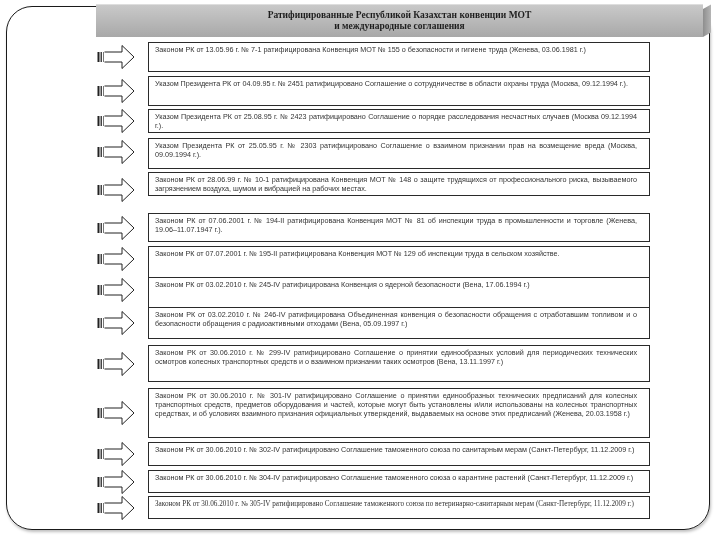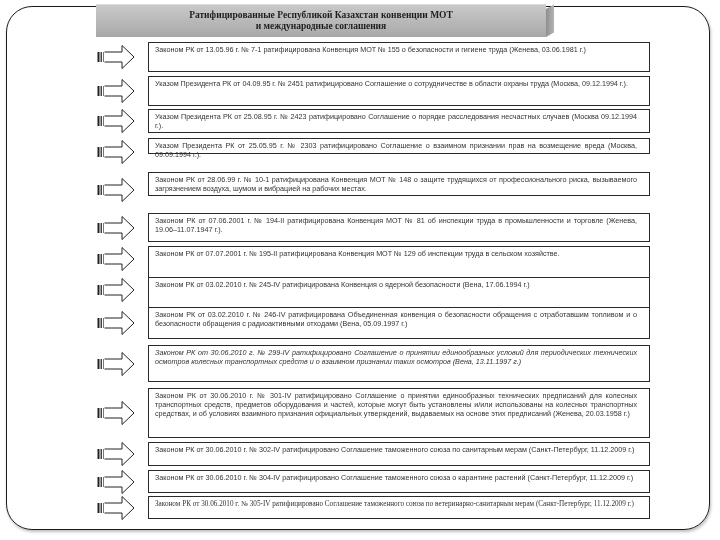--- a/index.html
+++ b/index.html
@@ -3,21 +3,21 @@
 <meta charset="utf-8">
 <style>
   html, body { margin:0; padding:0; background:#ffffff; }
   body { width:720px; height:540px; position:relative; overflow:hidden; font-family:"Liberation Sans", sans-serif; }
   .frame {
     position:absolute; left:6px; top:6px; width:704px; height:524px;
     border:1.5px solid #1a1a1a; border-radius:26px; box-sizing:border-box;
     box-shadow: 1px 2px 3px rgba(0,0,0,0.25);
   }
   .banner {
-    position:absolute; left:96px; top:4px; width:450px; height:32px;
+    position:absolute; left:96px; top:4px; width:607px; height:32px;
     background:linear-gradient(#c9c9c9, #a8a8a8);
     border-top:1px solid #dedede;
   }
   .banner::after {
     content:""; position:absolute; right:-8px; top:4px; width:8px; height:28px;
     background:linear-gradient(90deg,#8e8e8e,#b5b5b5);
     transform:skewY(-30deg); transform-origin:left top;
   }
   .banner-title {
     position:absolute; left:0; right:0; top:5px; text-align:center;
@@ -73,21 +73,21 @@
     </svg>
     <div class="box" style="height: 24px;">Указом Президента РК от 25.08.95 г. № 2423 ратифицировано Соглашение о порядке расследования несчастных случаев (Москва 09.12.1994 г.).</div>
   </div>
     <div class="row" style="top: 138px;">
     <svg class="arrow" viewBox="0 0 38 26" style="top: 1px;">
       <rect x="0.5" y="8" width="2" height="10" fill="#222"></rect>
       <rect x="3.5" y="8" width="1.5" height="10" fill="#444"></rect>
       <rect x="6" y="8" width="1" height="10" fill="#777"></rect>
       <path d="M7.5 8 H25 V1.5 L37 13 L25 24.5 V18 H7.5" fill="#fff" stroke="#222" stroke-width="1"></path>
     </svg>
-    <div class="box" style="height: 16px;">Указом Президента РК от 25.05.95 г. № 2303 ратифицировано Соглашение о взаимном признании прав на возмещение вреда (Москва, 09.09.1994 г.).</div>
+    <div class="box" style="height: 31px;">Указом Президента РК от 25.05.95 г. № 2303 ратифицировано Соглашение о взаимном признании прав на возмещение вреда (Москва, 09.09.1994 г.).</div>
   </div>
     <div class="row" style="top: 172px;">
     <svg class="arrow" viewBox="0 0 38 26" style="top: 5px;">
       <rect x="0.5" y="8" width="2" height="10" fill="#222"></rect>
       <rect x="3.5" y="8" width="1.5" height="10" fill="#444"></rect>
       <rect x="6" y="8" width="1" height="10" fill="#777"></rect>
       <path d="M7.5 8 H25 V1.5 L37 13 L25 24.5 V18 H7.5" fill="#fff" stroke="#222" stroke-width="1"></path>
     </svg>
     <div class="box" style="height: 24px;">Законом РК от 28.06.99 г. № 10-1 ратифицирована Конвенция МОТ № 148 о защите трудящихся от профессионального риска, вызываемого загрязнением воздуха, шумом и вибрацией на рабочих местах.</div>
   </div>
@@ -127,21 +127,21 @@
     </svg>
     <div class="box" style="height: 32px;">Законом РК от 03.02.2010 г. № 246-IV ратифицирована Объединенная конвенция о безопасности обращения с отработавшим топливом и о безопасности обращения с радиоактивными отходами (Вена, 05.09.1997 г.)</div>
   </div>
     <div class="row" style="top: 345px;">
     <svg class="arrow" viewBox="0 0 38 26" style="top: 6px;">
       <rect x="0.5" y="8" width="2" height="10" fill="#222"></rect>
       <rect x="3.5" y="8" width="1.5" height="10" fill="#444"></rect>
       <rect x="6" y="8" width="1" height="10" fill="#777"></rect>
       <path d="M7.5 8 H25 V1.5 L37 13 L25 24.5 V18 H7.5" fill="#fff" stroke="#222" stroke-width="1"></path>
     </svg>
-    <div class="box" style="height: 37px; font-style: italic;">Законом РК от 30.06.2010 г. № 299-IV ратифицировано Соглашение о принятии единообразных условий для периодических технических осмотров колесных транспортных средств и о взаимном признании таких осмотров (Вена, 13.11.1997 г.)</div>
+    <div class="box" style="height: 37px;">Законом РК от 30.06.2010 г. № 299-IV ратифицировано Соглашение о принятии единообразных условий для периодических технических осмотров колесных транспортных средств и о взаимном признании таких осмотров (Вена, 13.11.1997 г.)</div>
   </div>
     <div class="row" style="top: 388px;">
     <svg class="arrow" viewBox="0 0 38 26" style="top: 12px;">
       <rect x="0.5" y="8" width="2" height="10" fill="#222"></rect>
       <rect x="3.5" y="8" width="1.5" height="10" fill="#444"></rect>
       <rect x="6" y="8" width="1" height="10" fill="#777"></rect>
       <path d="M7.5 8 H25 V1.5 L37 13 L25 24.5 V18 H7.5" fill="#fff" stroke="#222" stroke-width="1"></path>
     </svg>
     <div class="box" style="height: 50px;">Законом РК от 30.06.2010 г. № 301-IV ратифицировано Соглашение о принятии единообразных технических предписаний для колесных транспортных средств, предметов оборудования и частей, которые могут быть установлены и/или использованы на колесных транспортных средствах, и об условиях взаимного признания официальных утверждений, выдаваемых на основе этих предписаний (Женева, 20.03.1958 г.)</div>
   </div>

